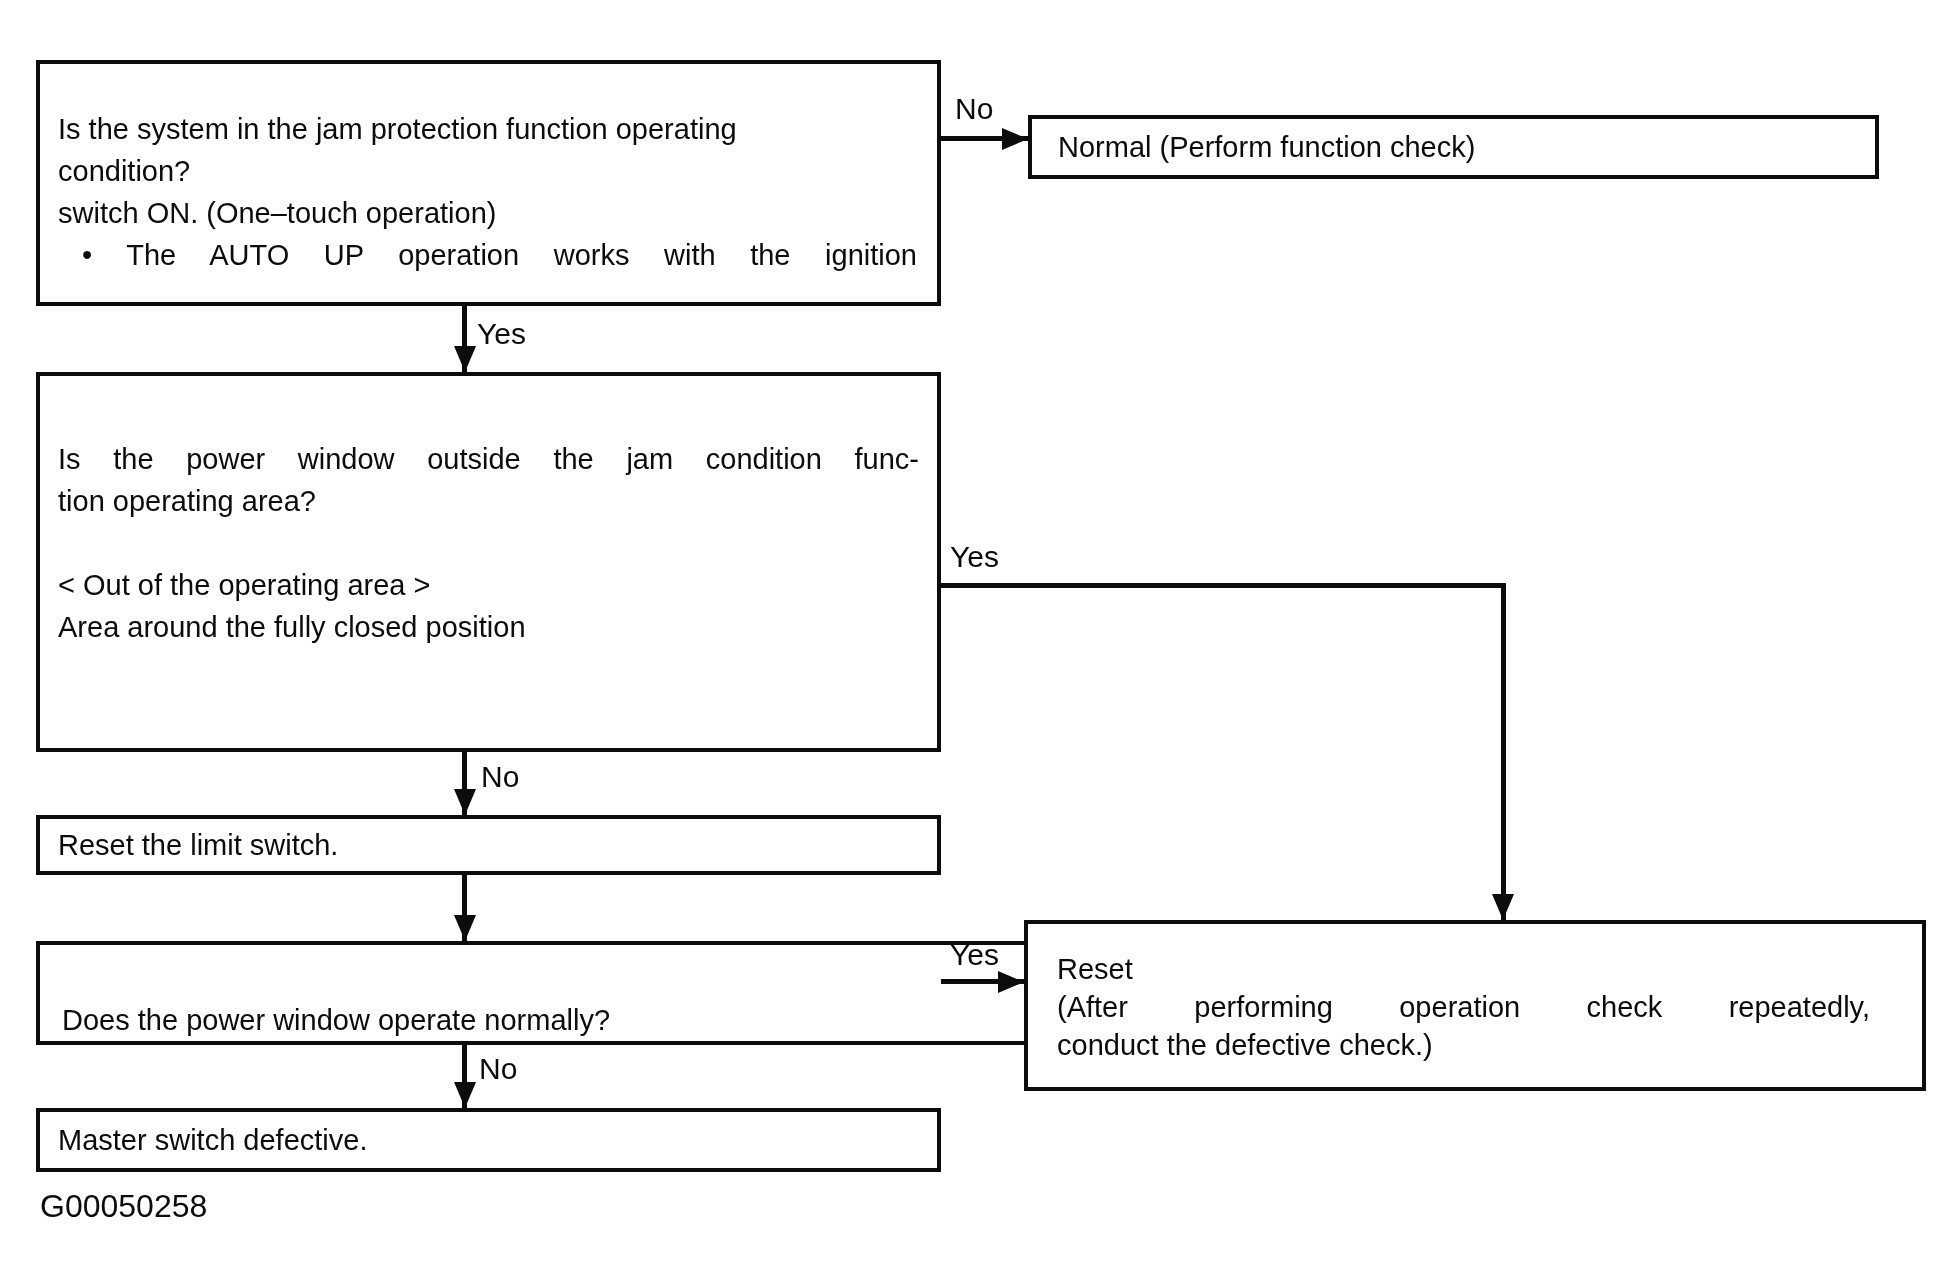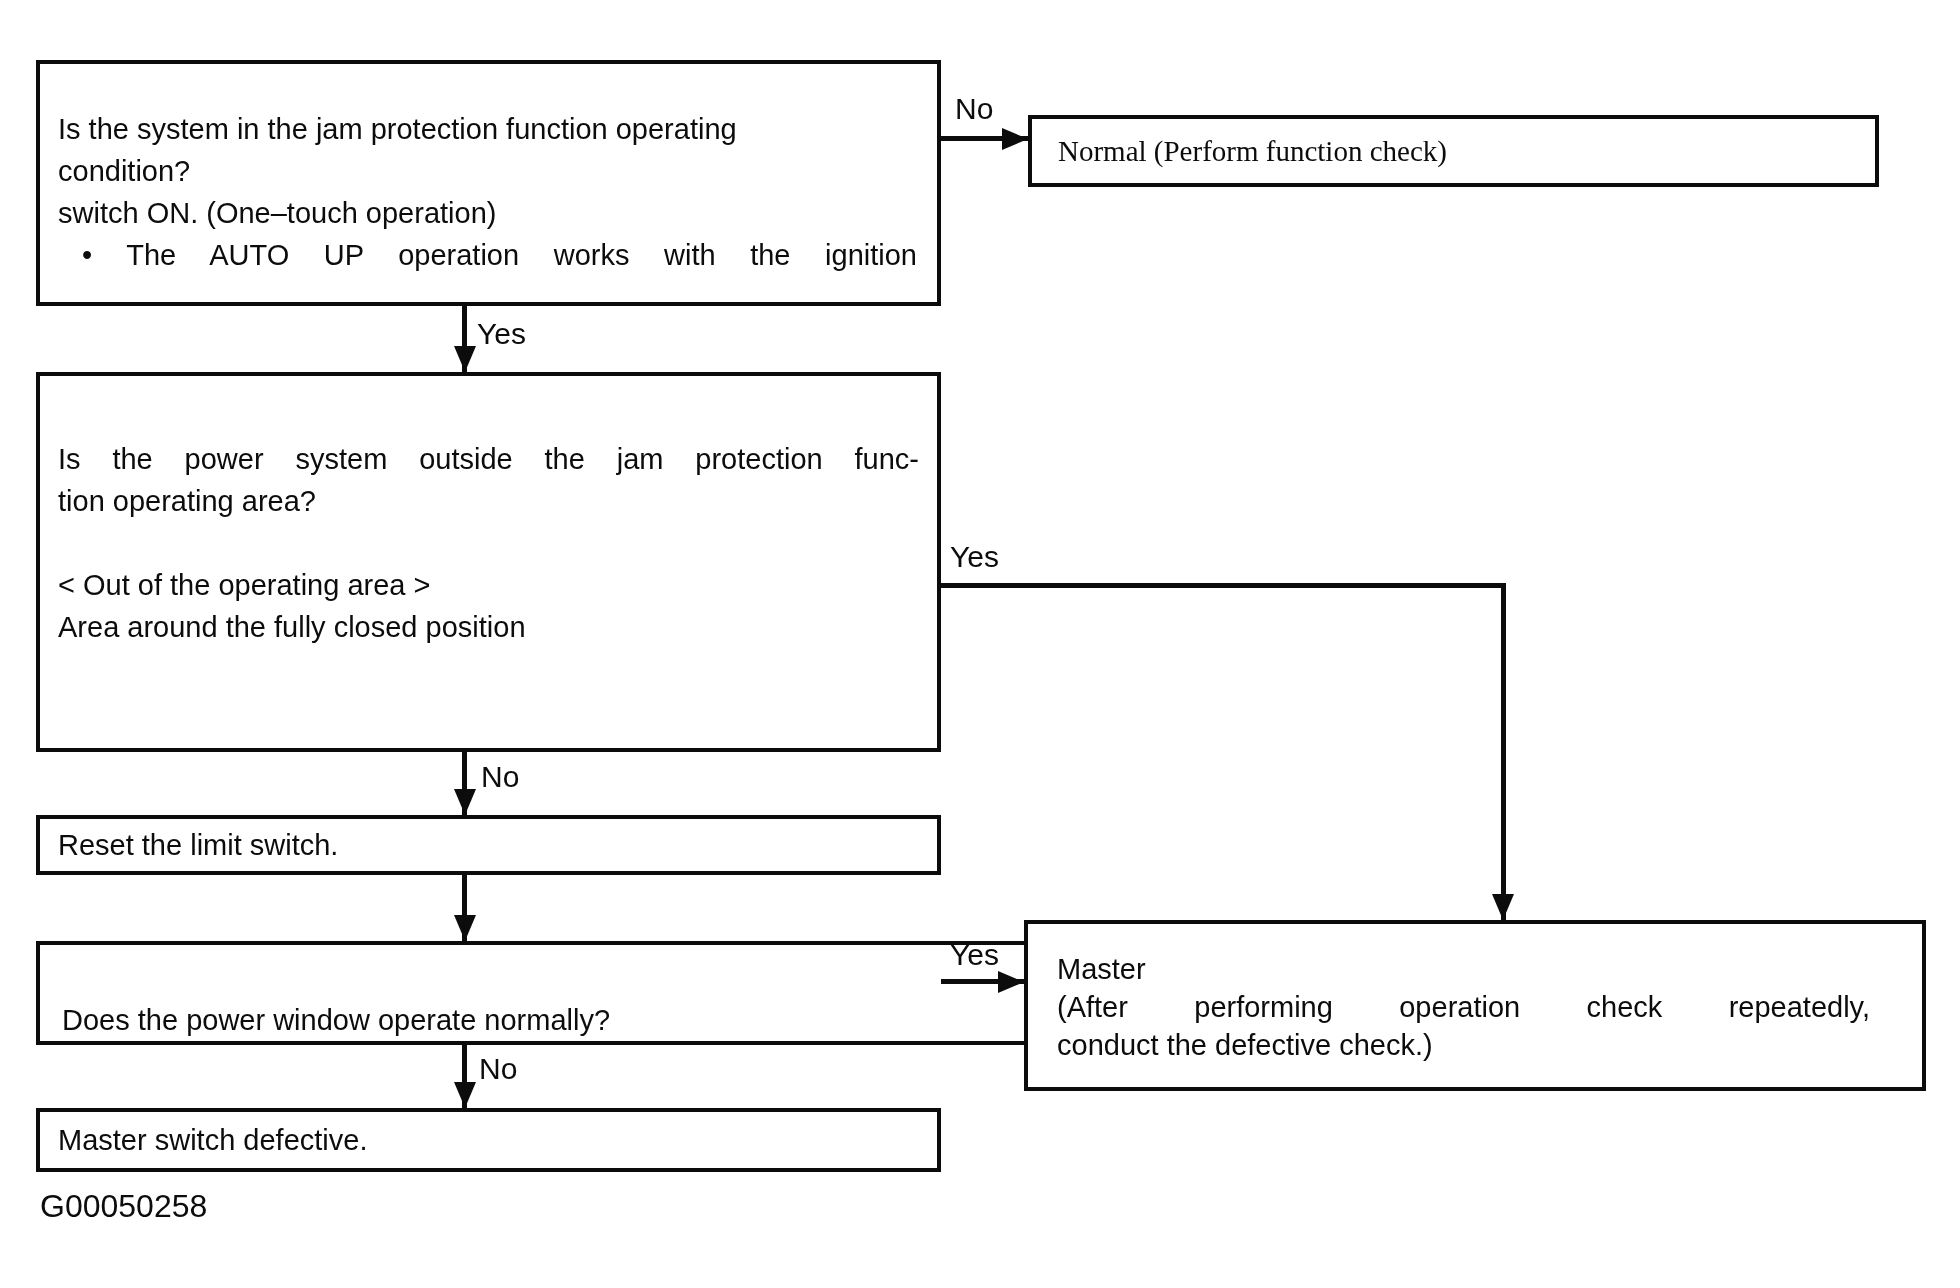--- a/index.html
+++ b/index.html
@@ -79,46 +79,46 @@
 
 <div class="canvas">
 
   <div class="box txt" style="left:36px; top:60px; width:905px; height:246px; padding:44px 20px 0 18px;">
     <div class="line">Is the system in the jam protection function operating</div>
     <div class="line">condition?</div>
     <div class="line">switch ON. (One–touch operation)</div>
     <div class="line jline bullet-indent">• The AUTO UP operation works with the ignition</div>
   </div>
 
-  <div class="box txt vcenter" style="left:1028px; top:115px; width:851px; height:72px; padding-left:26px;font-family:Liberation Serif, serif;">
+  <div class="box txt vcenter" style="left:1028px; top:115px; width:851px; height:64px; padding-left:26px;">
     <div>Normal (Perform function check)</div>
   </div>
 
   <div class="box txt" style="left:36px; top:372px; width:905px; height:380px; padding:62px 18px 0 18px;">
-    <div class="line jline">Is the power system outside the jam protection func-</div>
+    <div class="line jline">Is the power window outside the jam condition func-</div>
     <div class="line">tion operating area?</div>
     <div class="line"></div>
     <div class="line">&lt; Out of the operating area &gt;</div>
     <div class="line">Area around the fully closed position</div>
   </div>
 
   <div class="box txt vcenter" style="left:36px; top:815px; width:905px; height:60px; padding-left:18px;">
     <div>Reset the limit switch.</div>
   </div>
 
   <div class="box txt vcenter" style="left:36px; top:941px; width:1011px; height:104px; padding-left:22px;align-items:flex-end;">
     <div>Does the power window operate normally?</div>
   </div>
 
   <div class="box txt vcenter" style="left:36px; top:1108px; width:905px; height:64px; padding-left:18px;text-align:center;">
     <div>Master switch defective.</div>
   </div>
 
   <div class="box n2-lines" style="left:1024px; top:920px; width:902px; height:171px; padding:26px 52px 0 29px;">
-    <div class="line">Master</div>
+    <div class="line">Reset</div>
     <div class="line jline">(After performing operation check repeatedly,</div>
     <div class="line">conduct the defective check.)</div>
   </div>
 
   <div class="hline" style="left:941px; top:136px; width:88px; height:5px;"></div>
   <div class="head-right" style="left:1002px; top:128px;"></div>
   <div class="edge-label" style="left:955px; top:92px;">No</div>
 
   <div class="vline" style="left:462px; top:306px; width:5px; height:68px;"></div>
   <div class="head-down" style="left:454px; top:346px;"></div>

